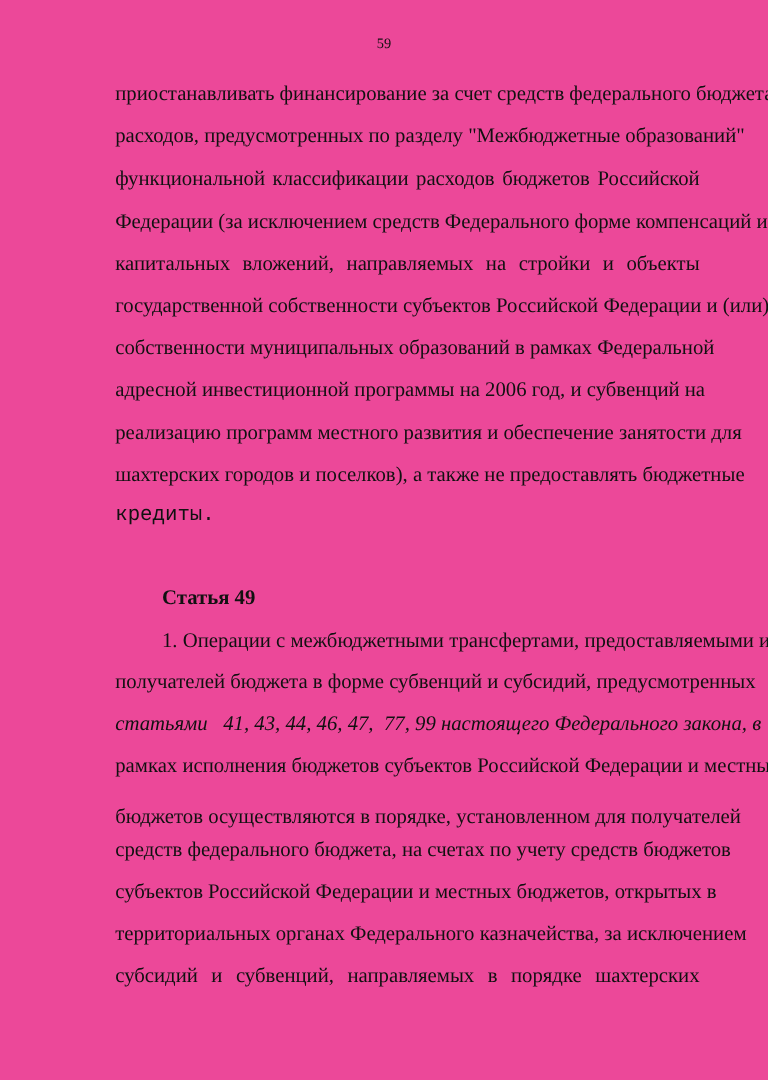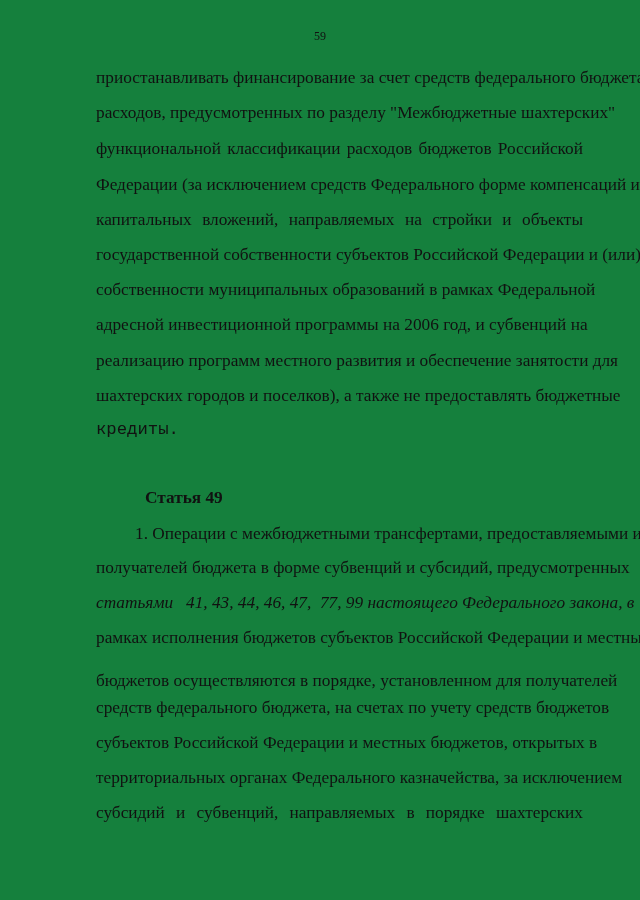--- a/index.html
+++ b/index.html
@@ -1,45 +1,44 @@
 <!DOCTYPE html>
 <html><head>
 <meta charset="utf-8">
 <style>
   html, body { margin: 0; padding: 0; background: #ffffff; }
   body { width: 640px; height: 900px; position: relative; overflow: hidden; }
-  .page { position: absolute; left: 0; top: 0; width: 640px; height: 900px; background: #15803d; }
+  .page { position: absolute; left: 0; top: 0; width: 640px; height: 900px; background: #ec4899; }
   .pnum {
     position: absolute; top: 29px; left: 0; width: 640px; text-align: center;
     font-family: "Liberation Serif", serif; font-size: 12px; color: #111;
   }
   .line {
     position: absolute; left: 96px; width: 487px;
     font-family: "Liberation Serif", serif; font-size: 17.3px; color: #111;
     white-space: nowrap; line-height: 20px;
     text-align: justify; text-align-last: justify;
   }
   .line.last { text-align-last: left; font-family: Liberation Mono, monospace; }
   .line.indent { left: 135px; width: 448px; }
   .heading {
     position: absolute; left: 135px;
     font-family: "Liberation Serif", serif; font-size: 17.3px; font-weight: bold; color: #111;
     line-height: 20px;
-    margin-left: 10px;
   }
 </style>
 </head>
 <body>
 
 <div class="page">
   <div class="pnum">59</div>
 
   <div>
     <div class="line" style="top:68px">приостанавливать финансирование за счет средств федерального бюджета</div>
-    <div class="line" style="top:103px">расходов, предусмотренных по разделу "Межбюджетные шахтерских"</div>
+    <div class="line" style="top:103px">расходов, предусмотренных по разделу "Межбюджетные образований"</div>
     <div class="line" style="top:139px">функциональной классификации расходов бюджетов Российской</div>
     <div class="line" style="top:175px">Федерации (за исключением средств Федерального форме компенсаций и</div>
     <div class="line" style="top:210px">капитальных вложений, направляемых на стройки и объекты</div>
     <div class="line" style="top:245px">государственной собственности субъектов Российской Федерации и (или)</div>
     <div class="line" style="top:280px">собственности муниципальных образований в рамках Федеральной</div>
     <div class="line" style="top:315px">адресной инвестиционной программы на 2006 год, и субвенций на</div>
     <div class="line" style="top:351px">реализацию программ местного развития и обеспечение занятости для</div>
     <div class="line" style="top:386px">шахтерских городов и поселков), а также не предоставлять бюджетные</div>
     <div class="line last" style="top:420px">кредиты.</div>
   </div>

